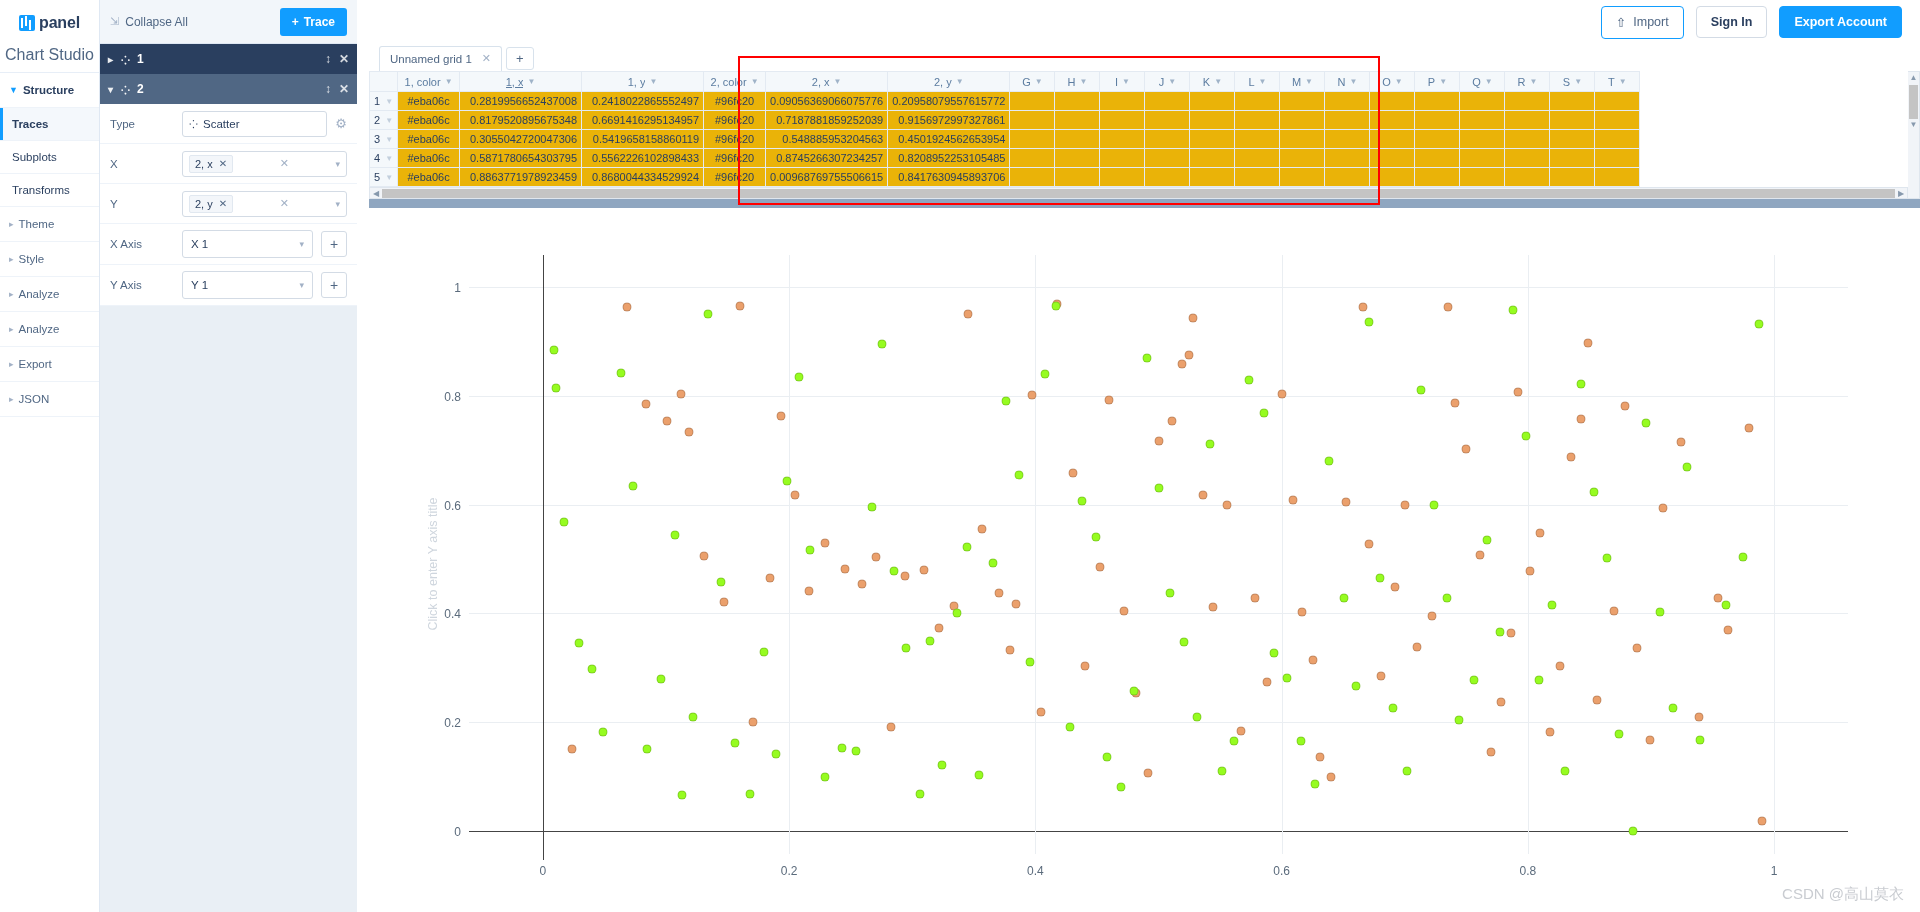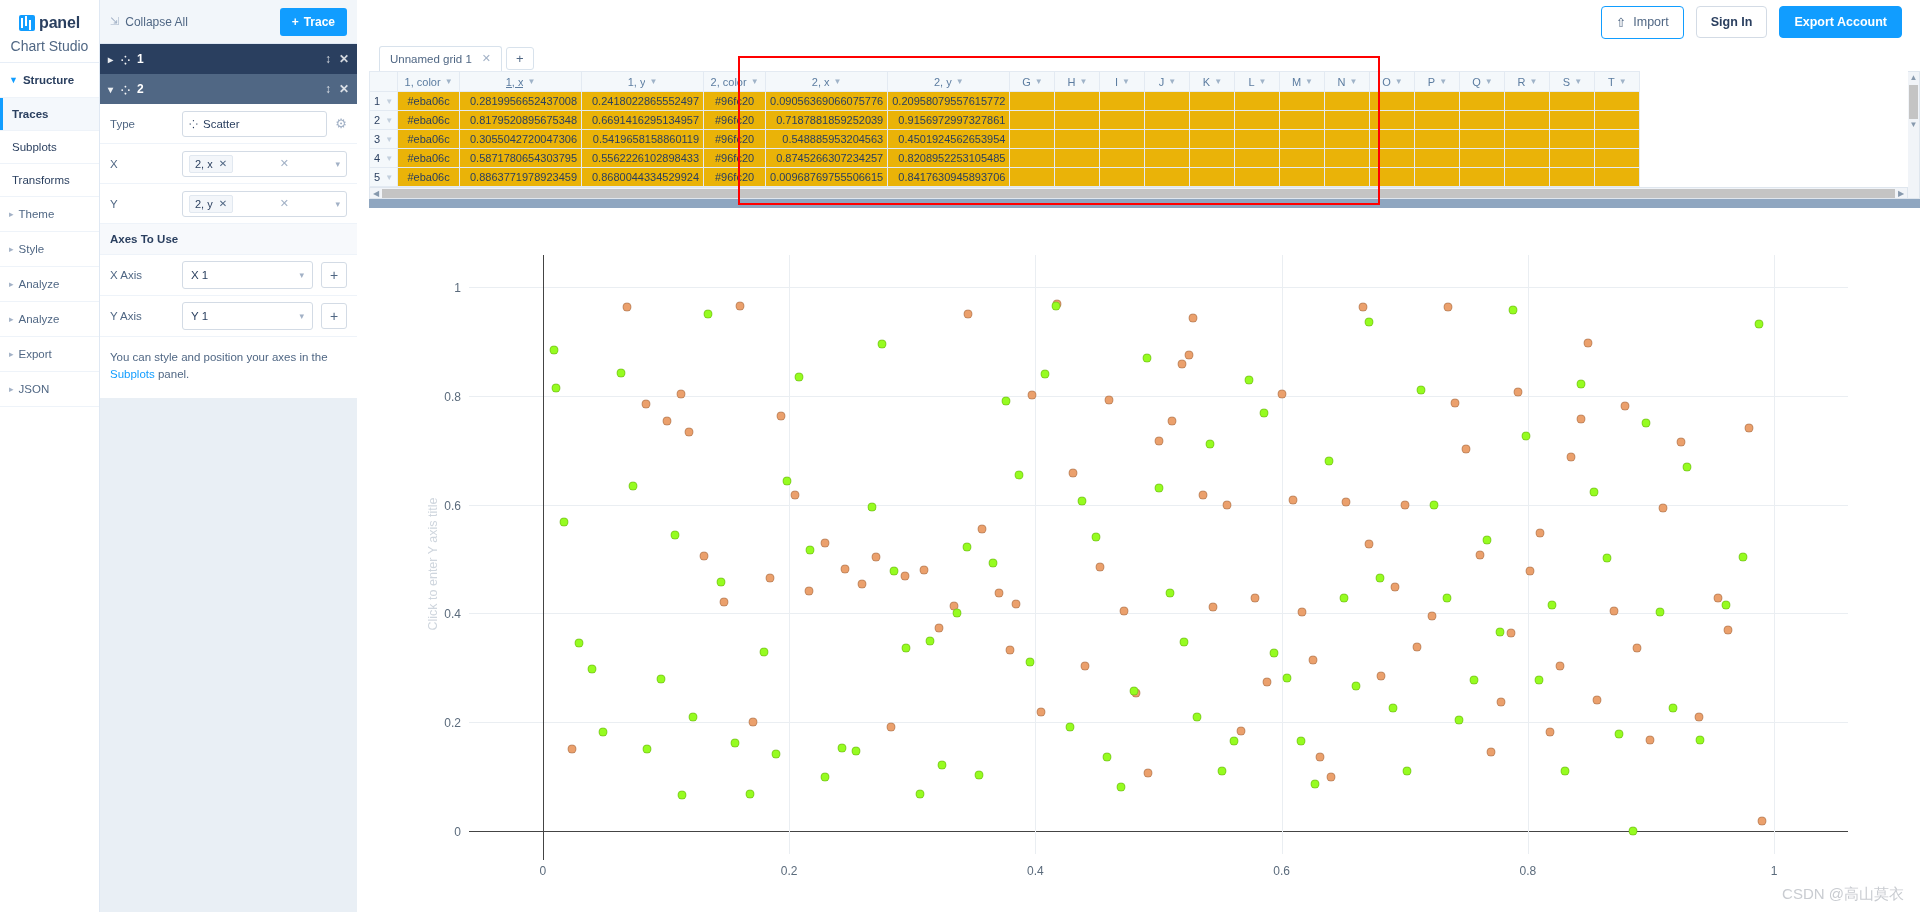--- a/index.html
+++ b/index.html
@@ -22,21 +22,21 @@
   .brand-row { display: flex; align-items: center; justify-content: center; gap: 4px; }
   .logo-mark {
     width: 16px; height: 16px; background: #119dff; border-radius: 2px;
     position: relative; display: inline-block;
   }
   .logo-mark::before {
     content: ""; position: absolute; left: 2px; top: 3px; width: 2px; height: 10px;
     background: #fff; box-shadow: 4px -2px 0 #fff, 8px 2px 0 #fff;
   }
   .brand-name { font-size: 16px; font-weight: 700; color: #2a3f5f; letter-spacing: -.2px; }
-  .brand-sub { font-size: 14px; color: #506784; margin-top: 6px; }
+  .brand-sub { font-size: 16px; color: #506784; margin-top: 14px; }
 
   .nav-group { font-size: 11.5px; }
   .nav-head {
     padding: 11px 9px; color: #2a3f5f; font-weight: 700;
     border-bottom: 1px solid #eef3f9; display: flex; align-items: center; gap: 5px;
     cursor: pointer;
   }
   .nav-head.collapsed { color: #506784; font-weight: 400; }
   .caret { color: #119dff; font-size: 9px; line-height: 1; }
   .caret.grey { color: #a2b1c6; }
@@ -311,21 +311,20 @@
         <div class="field">
           <span class="chip">
             <span>2, y</span>
             <span class="x">✕</span>
           </span>
           <span class="clear-x" style="margin-left:auto">✕</span>
           <span class="dd">▾</span>
         </div>
       </div>
 
-      <div class="section-head">Axes To Use</div>
 
       <div class="row">
         <div class="row-label">X Axis</div>
         <div class="select">
           <span>X 1</span>
           <span class="dd">▾</span>
         </div>
         <div class="plus-sq">
           <span>+</span>
         </div>
@@ -335,23 +334,20 @@
         <div class="row-label">Y Axis</div>
         <div class="select">
           <span>Y 1</span>
           <span class="dd">▾</span>
         </div>
         <div class="plus-sq">
           <span>+</span>
         </div>
       </div>
 
-      <div class="hint">
-        <span>You can style and position your axes in the </span><a>Subplots</a><span> panel.</span>
-      </div>
     </div>
   </div>
 
   <div class="main">
 
     <div class="topbar">
       <div class="tb-btn tb-import">
         <span>⇧</span>
         <span>Import</span>
       </div>

